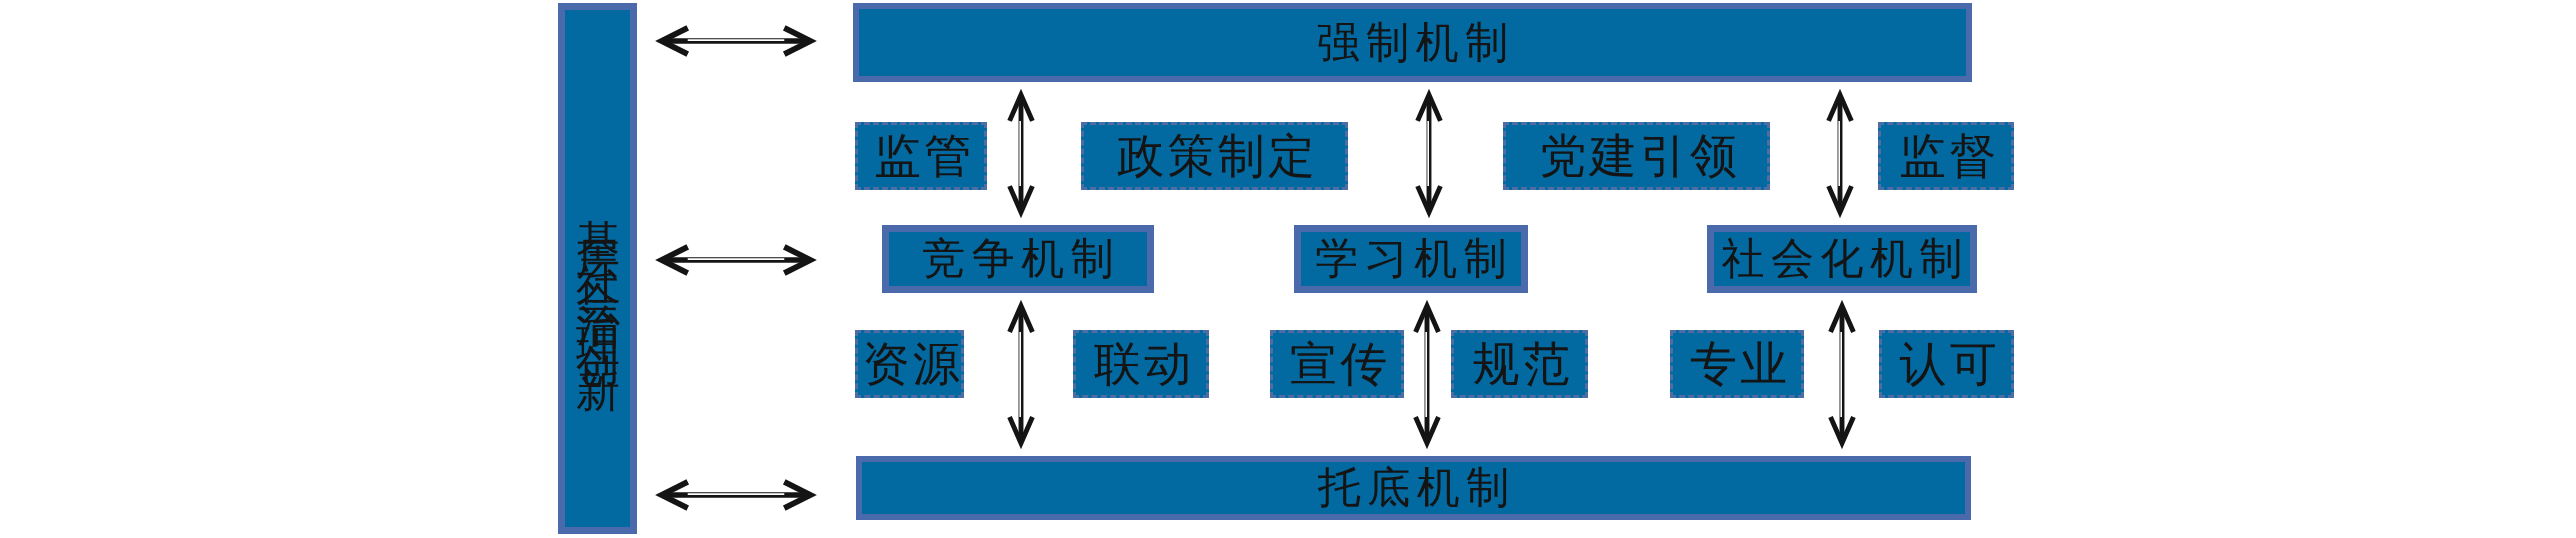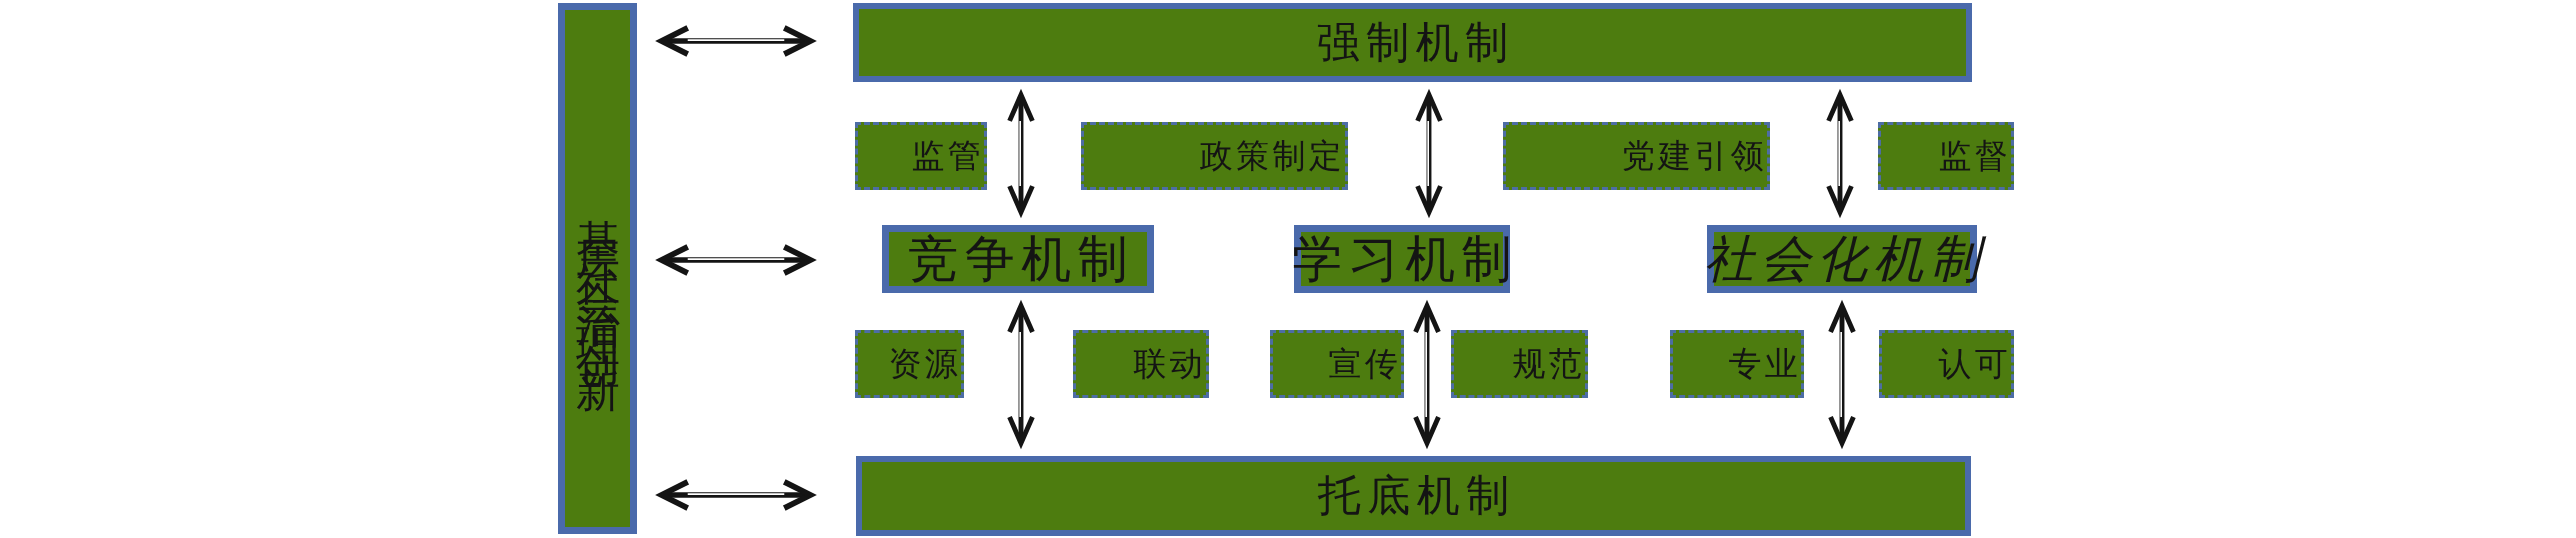--- a/index.html
+++ b/index.html
@@ -11,53 +11,52 @@
     font-family: "Liberation Serif", "DejaVu Serif", serif;
     color: var(--text, #141414);
     overflow: hidden;
   }
   .box, .tag {
     position: absolute;
     box-sizing: border-box;
     display: flex;
     align-items: center;
     justify-content: center;
-    background: #4d7c0f;
+    background: #0369a1;
     text-align: center;
   }
   .box {
     border: 6.5px solid var(--solid-border, #4a6aab);
     font-size: 43px;
     letter-spacing: 6.5px;
   }
   .tag {
     border: 3.3px dashed var(--dashed-border, #4d6da4);
-    font-size: 33px;
+    font-size: 47px;
     letter-spacing: 3.3px;
-    justify-content: flex-end;
   }
   .lbl { white-space: nowrap; text-indent: 6.5px; }
   
   #left-box { left: 558px; top: 2.5px; width: 79px; height: 531px; border-width: 7.4px; }
   #left-box .vlbl {
     writing-mode: vertical-rl;
     text-orientation: upright;
     font-size: 44px;
     letter-spacing: 21px;
     line-height: 1;
     text-indent: 0;
   }
   
   #top-box    { left: 853px; top: 3.3px;   width: 1119px; height: 79px; }
-  #bottom-box { left: 856px; top: 456px; width: 1115px; height: 80px; }
-  
-  .mech { top: 225px; height: 68px; border-width: 7.4px; font-size: 50px; }
+  #bottom-box { left: 856px; top: 456px; width: 1115px; height: 64px; }
+  
+  .mech { top: 225px; height: 68px; border-width: 7.4px; font-size: 43px; }
   #mech-competition   { left: 882px; width: 272px; }
-  #mech-learning      { left: 1294px; width: 216px; }
-  #mech-socialization { left: 1707px; width: 270px; font-style: italic; }
+  #mech-learning      { left: 1294px; width: 234px; }
+  #mech-socialization { left: 1707px; width: 270px; }
   
   .row-upper { top: 122px; height: 68px; }
   #tag-supervision    { left: 855px; width: 132px; }
   #tag-policy-making  { left: 1081px; width: 267px; }
   #tag-party-building { left: 1503px; width: 267px; }
   #tag-oversight      { left: 1878px; width: 136px; font-family: Liberation Mono, monospace; }
   
   .row-lower { top: 330px; height: 68px; }
   #tag-resources    { left: 855px; width: 109px; }
   #tag-linkage      { left: 1061px; width: 136px; margin-left: 12px; }

